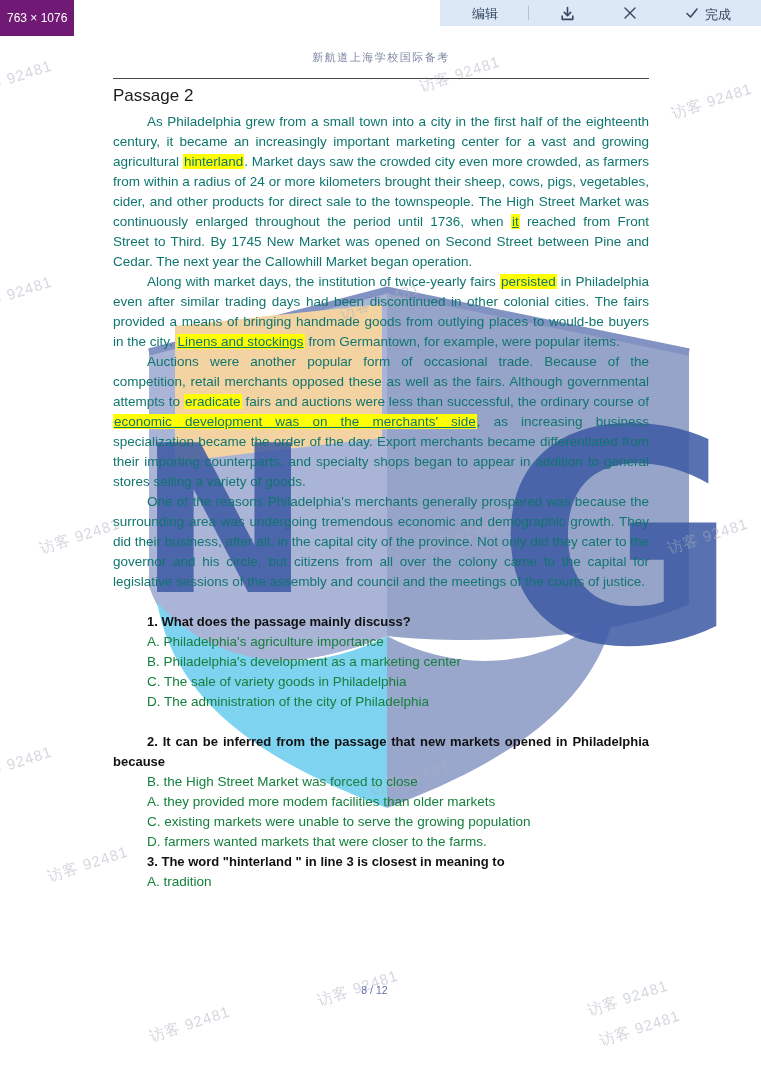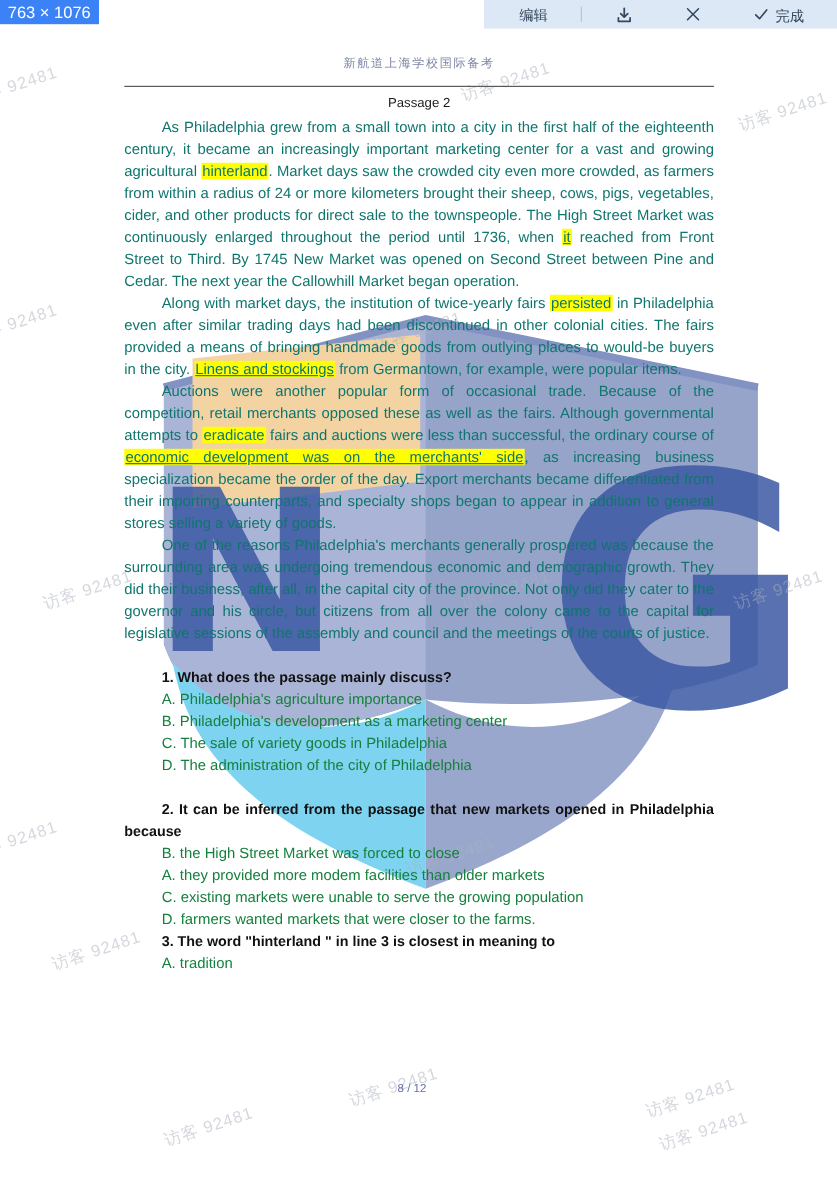--- a/index.html
+++ b/index.html
@@ -3,22 +3,22 @@
 <meta charset="utf-8">
 <style>
   html,body { margin:0; padding:0; background:#fff; }
   .screen {
     position:relative; width:761px; height:1074px; background:#ffffff;
     font-family:"Liberation Sans", sans-serif; overflow:hidden;
   }
 
   
   .size-badge {
-    position:absolute; top:0; left:0; height:22px; z-index:10;
-    background:#3b82f6; color:#ffffff; font-size:15px;
+    position:absolute; top:0; left:0; height:36px; z-index:10;
+    background:#701a75; color:#ffffff; font-size:12px;
     display:flex; align-items:center; padding:0 7px;
   }
   .toolbar {
     position:absolute; top:0; right:0; height:26px; z-index:10;
     background:#dce8f5; display:flex; align-items:center;
     padding:0 14px 0 16px; gap:14px;
   }
   .tb-btn {
     background:none; border:none; padding:0; margin:16px; cursor:pointer;
     color:#33475e; font-size:13px; font-family:inherit;
@@ -37,21 +37,21 @@
     color:#aab0bc; opacity:0.5; font-size:15px; letter-spacing:1px;
     transform:rotate(-18deg); transform-origin:left center;
   }
 
   .content { position:relative; z-index:2; padding:0 112px 0 113px; }
   .doc-header {
     padding-top:50px; text-align:center;
     color:#7b86a3; font-size:11px; letter-spacing:1.5px;
   }
   .header-rule { border:none; border-top:1px solid #4a4a4a; margin:13px 0 0 0; }
-  .doc-title { margin-top:7px; text-align:center; font-size:12px; color:#1c1c1c; }
+  .doc-title { margin-top:7px; text-align:left; font-size:17px; color:#1c1c1c; }
 
   #paragraphs { margin-top:6px; }
   .para {
     margin:0; text-align:justify; text-indent:34px;
     font-size:13.5px; line-height:20px; color:#0f766e;
   }
   mark.hl { background:#ffff00; color:inherit; padding:0 1px; }
   mark.hl.u, span.u { text-decoration:underline; }
 
   .q-stem {

